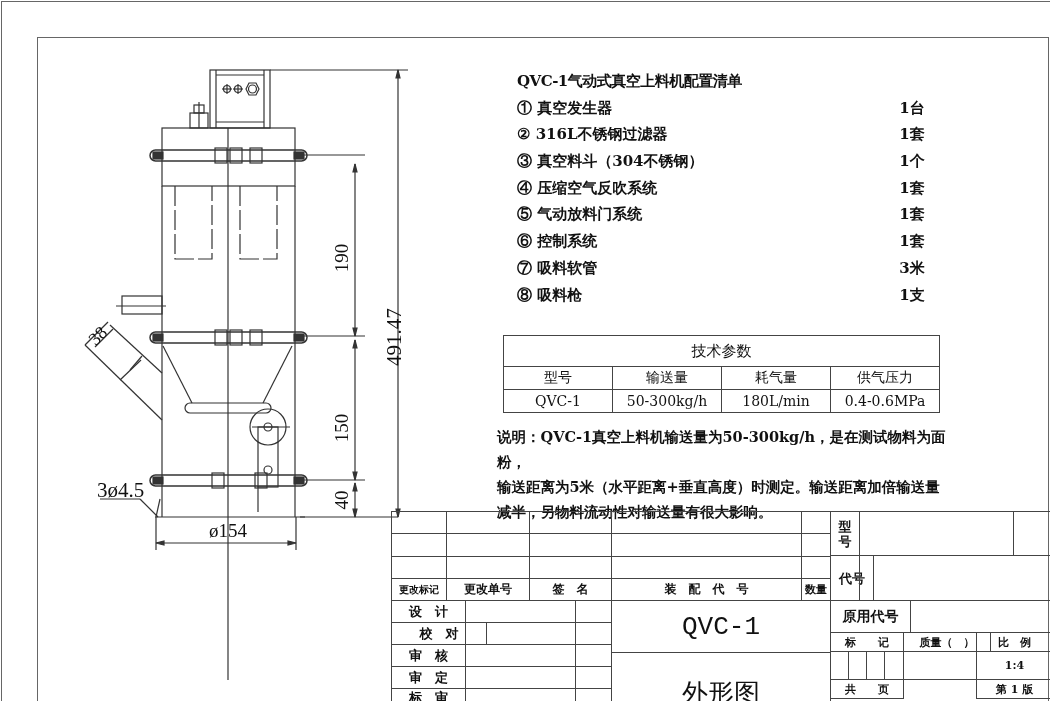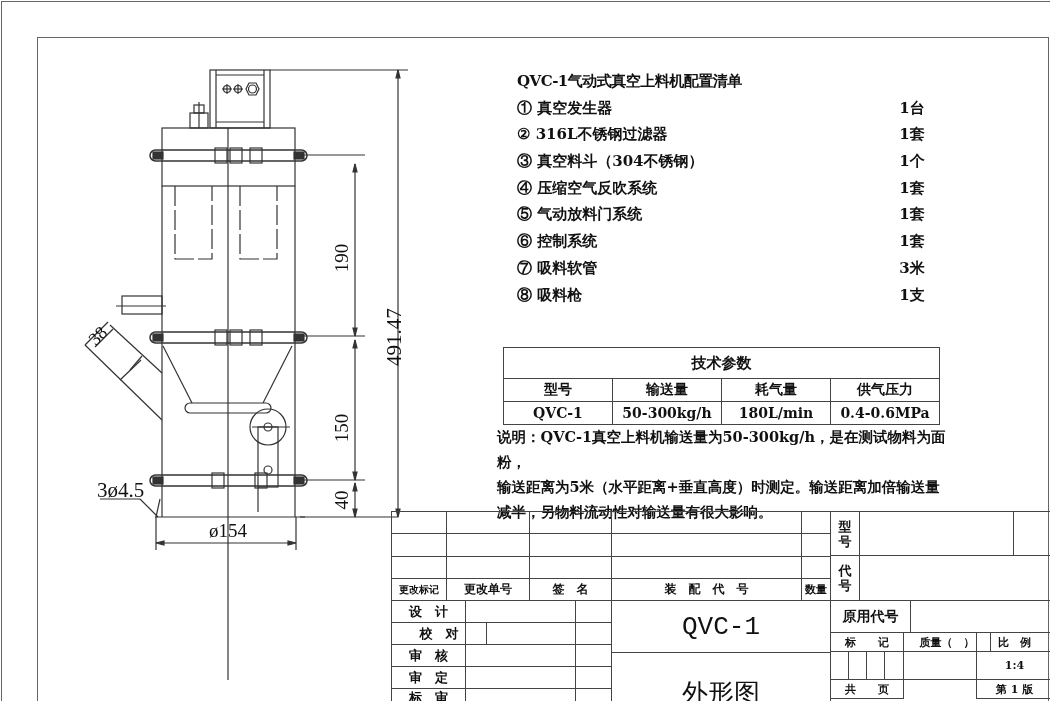--- a/index.html
+++ b/index.html
@@ -4,21 +4,21 @@
 <style>
   html, body { margin:0; padding:0; background:#fff; }
   body { width:1050px; height:701px; position:relative; overflow:hidden; font-family:"DejaVu Serif", serif; color:#111; }
   .abs { position:absolute; }
   .frame-outer { left:1px; top:1px; width:1060px; height:720px; border:1px solid #666; box-sizing:border-box; }
   .frame-inner { left:37px; top:37px; width:1012px; height:700px; border:1.5px solid #666; box-sizing:border-box; }
   svg.drawing { position:absolute; left:0; top:0; }
   .bom-title { left:517px; top:72px; font-size:15px; font-weight:bold; letter-spacing:-0.5px; }
   .bom-row { left:517px; font-size:15px; font-weight:bold; width:410px; display:flex; justify-content:space-between; }
   .bom-qty { width:30px; text-align:center; }
-  table.tech { position:absolute; left:503px; top:335px; border-collapse:collapse; font-size:14px; font-weight:bold;margin-top:12px; }
+  table.tech { position:absolute; left:503px; top:335px; border-collapse:collapse; font-size:14px; font-weight:normal; }
   table.tech td { border:1.5px solid #444; text-align:center; padding:0; }
   table.tech td.h { height:30px; font-size:15px; }
   table.tech td.c { width:108px; height:22px; }
   .note { left:497px; top:424px; width:455px; font-size:14.5px; font-weight:bold; line-height:25px; }
   .tb { position:absolute; border:1.3px solid #444; box-sizing:border-box; font-weight:bold; font-size:12px; display:flex; align-items:center; justify-content:center; }
 </style>
 </head>
 <body>
 
 <div class="abs frame-outer"></div>
@@ -217,21 +217,21 @@
 
   <div class="tb" style="left:391px;top:578px;width:56px;height:23px;font-size:10px">更改标记</div>
   <div class="tb" style="left:446px;top:578px;width:84px;height:23px">更改单号</div>
   <div class="tb" style="left:529px;top:578px;width:83px;height:23px">签　名</div>
   <div class="tb" style="left:611px;top:578px;width:191px;height:23px">装　配　代　号</div>
   <div class="tb" style="left:801px;top:578px;width:30px;height:23px;font-size:11px">数量</div>
 
   <div class="tb" style="left:830px;top:511px;width:30px;height:45px;font-size:13px;line-height:15px;text-align:center;padding:0 7px">型号</div>
   <div class="tb" style="left:859px;top:511px;width:155px;height:45px"></div>
   <div class="tb" style="left:1013px;top:511px;width:40px;height:45px"></div>
-  <div class="tb" style="left:830px;top:555px;width:30px;height:46px;font-size:13px;line-height:15px;text-align:center;padding:0 7px">代号</div>
+  <div class="tb" style="left:830px;top:555px;width:44px;height:46px;font-size:13px;line-height:15px;text-align:center;padding:0 7px">代号</div>
   <div class="tb" style="left:859px;top:555px;width:194px;height:46px"></div>
 
   <div class="tb" style="left:391px;top:600px;width:75px;height:23px;font-size:13px">设　计</div>
   <div class="tb" style="left:465px;top:600px;width:111px;height:23px"></div>
   <div class="tb" style="left:575px;top:600px;width:37px;height:23px"></div>
   <div class="tb" style="left:391px;top:622px;width:96px;height:23px;font-size:13px">校　对</div>
   <div class="tb" style="left:465px;top:622px;width:111px;height:23px"></div>
   <div class="tb" style="left:575px;top:622px;width:37px;height:23px"></div>
   <div class="tb" style="left:391px;top:644px;width:75px;height:23px;font-size:13px">审　核</div>
   <div class="tb" style="left:465px;top:644px;width:111px;height:23px"></div>

